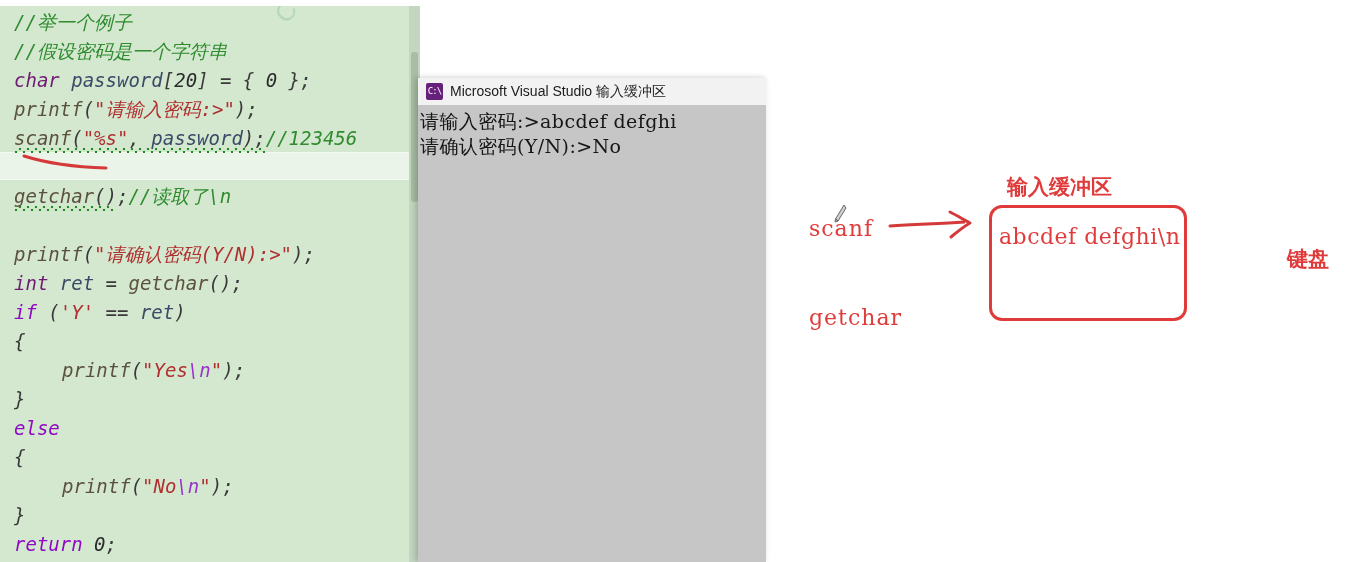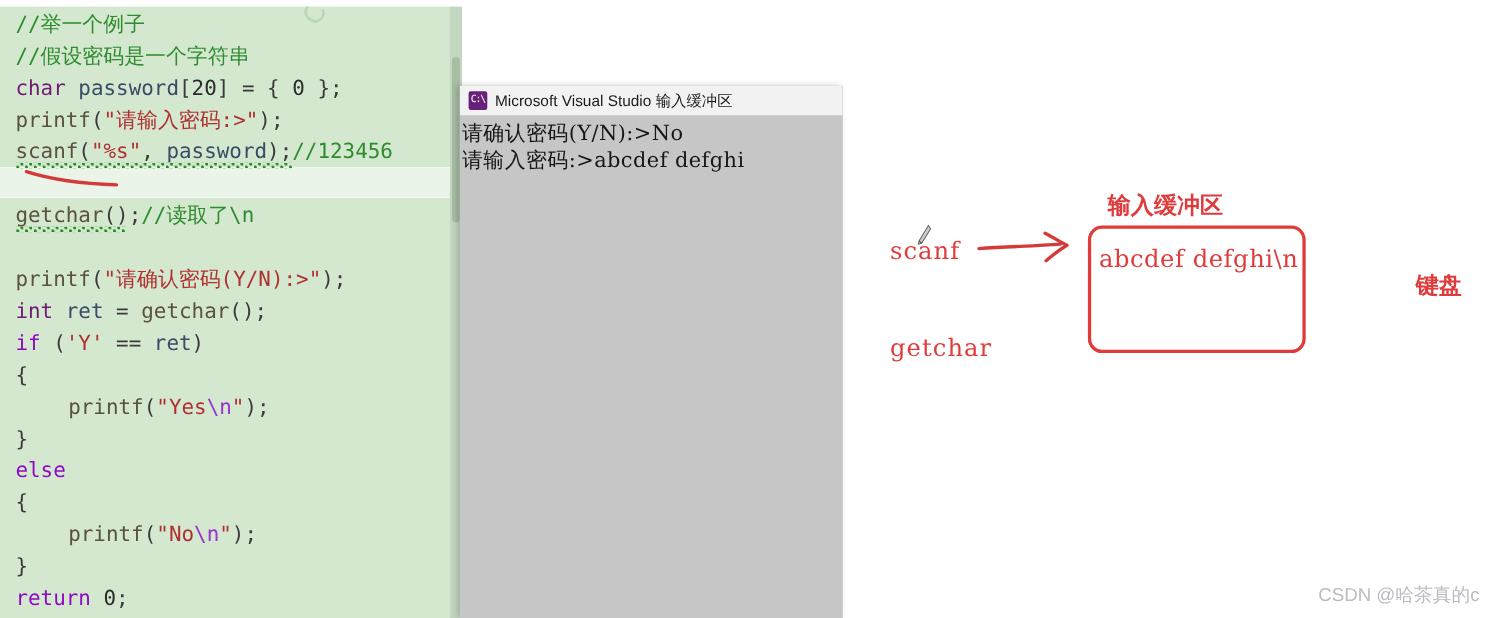--- a/index.html
+++ b/index.html
@@ -52,21 +52,21 @@
   .code {
     position: absolute;
     left: 14px;
     top: 2px;
     font-family: "DejaVu Sans Mono", "Liberation Mono", monospace;
     font-size: 19px;
     line-height: 29px;
     white-space: pre;
     color: #2b2b2b;
   }
-  .code .line { height: 29px; }
+  .code .line { height: 29px; font-style: italic; }
   .code .ind { display:inline-block; width: 48px; }
 
   
   .c-comment { color: #2e8b2e; }
   .c-keyword { color: #701a75; text-align: center; }
   .c-keyword2 { color: #8f08c4; }
   .c-string { color: #b03030; }
   .c-esc    { color: #9b30d0; }
   .c-plain  { color: #3a3a3a; }
   .c-var    { color: #3b4a66; margin-top: 32px; }
@@ -246,22 +246,22 @@
       <div class="thumb"></div>
     </div>
   </div>
 
   <div class="console">
     <div class="console-title">
       <div class="console-icon">C:\</div>
       <div class="console-title-text">Microsoft Visual Studio 输入缓冲区</div>
     </div>
     <div class="console-body" id="console-body">
+        <div class="console-line">请输入密码:&gt;abcdef defghi</div>
         <div class="console-line">请确认密码(Y/N):&gt;No</div>
-        <div class="console-line">请输入密码:&gt;abcdef defghi</div>
         <div class="console-gap">&nbsp;</div>
       </div>
   </div>
 
   <div class="diagram">
 
     <div class="dg-text label-scanf" style="left:809px; top:216px;">scanf</div>
 
     <div class="dg-text label-getchar" style="left:809px; top:305px;">getchar</div>
 
@@ -276,15 +276,14 @@
     </svg>
 
     <div class="dg-text label-buffer-title" style="left:1007px; top:173px;text-align:center;">输入缓冲区</div>
 
     <div class="buffer-box"></div>
     <div class="buffer-content">abcdef defghi\n</div>
 
     <div class="dg-text label-keyboard" style="left:1287px; top:245px;">键盘</div>
   </div>
 
-  <div class="csdn-wm">CSDN @哈茶真的c</div>
 
 </div>
 
 </body></html>

